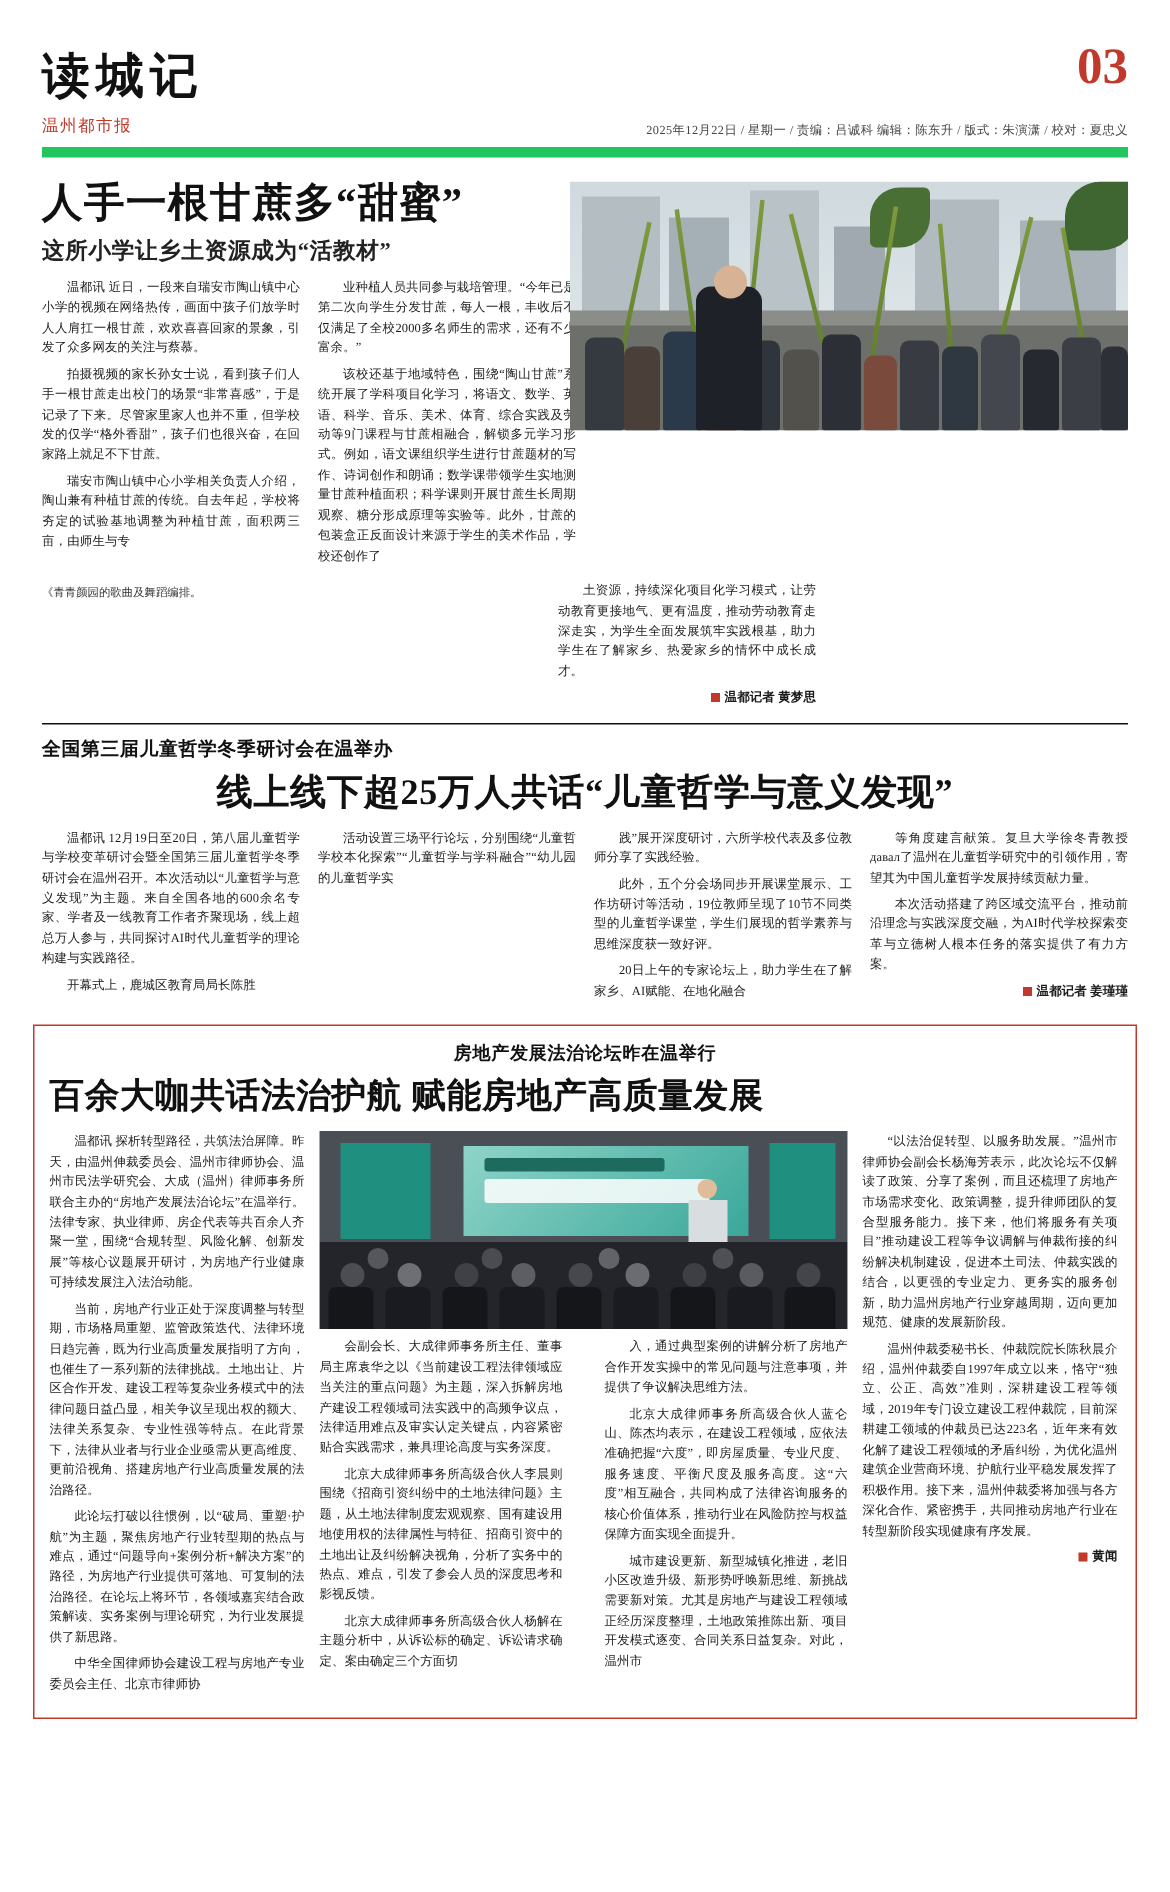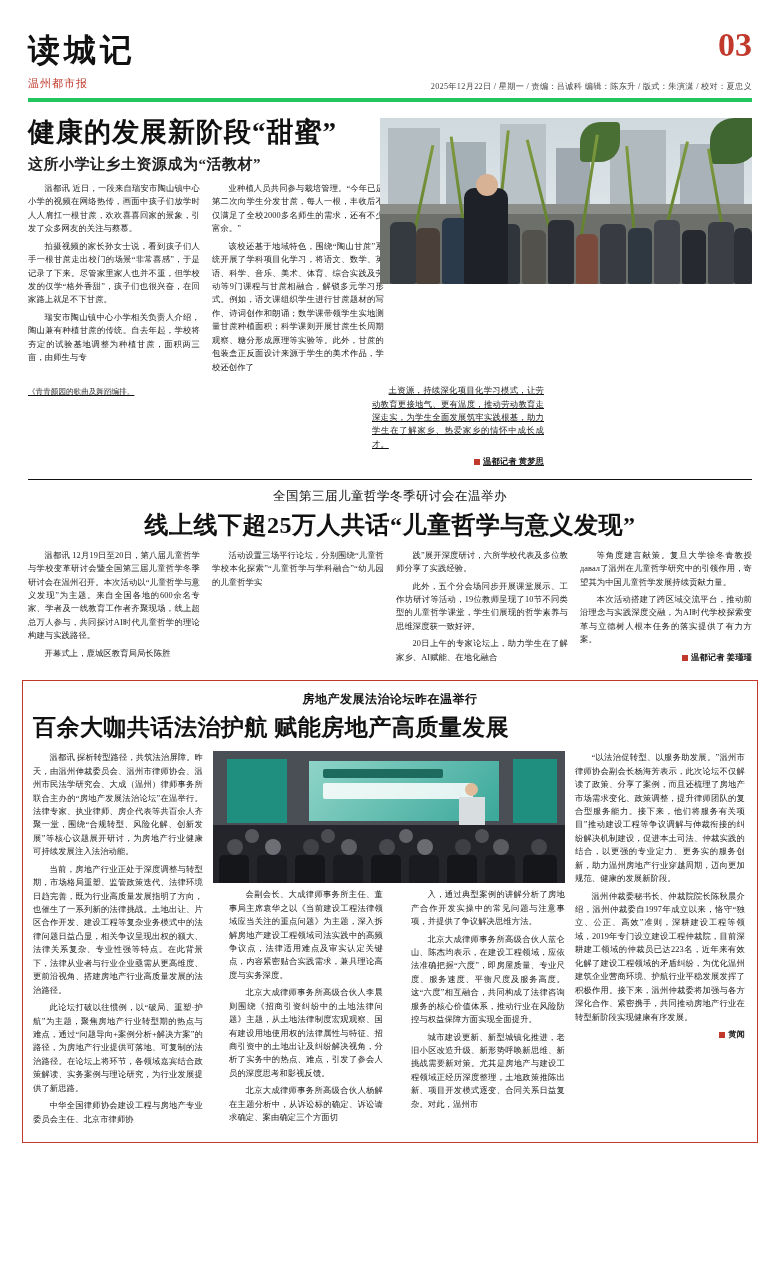--- a/index.html
+++ b/index.html
@@ -21,21 +21,21 @@
     height: 1261px;
     padding: 0;
     box-sizing: border-box;
   }
 
   
   .masthead {
     position: relative;
     margin: 28px 28px 0 28px;
     height: 70px;
-    border-bottom: 4px solid #22c55e;
+    border-bottom: 7px solid #22c55e;
   }
   .masthead-title {
     font-family: "Liberation Serif", "DejaVu Serif", serif;
     font-size: 32px;
     font-weight: bold;
     letter-spacing: 4px;
     color: #111;
     line-height: 1;
     padding-top: 6px;
   }
@@ -122,40 +122,38 @@
   .s1-body {
     display: flex;
     gap: 12px;
     margin-top: 4px;
   }
   .s1-body .c { width: 172px; }
   .s1-lower {
     display: flex;
     gap: 0;
     margin-top: 6px;
-    text-decoration: underline;
   }
   .s1-lower .c { width: 172px; }
   .caption {
     font-size: 7.6px;
     color: #333;
     margin-top: 3px;
     text-indent: 0;
   }
 
   
   .story2 {
     margin: 10px 28px 0 28px;
     border-top: 1px solid #111;
     padding-top: 8px;
   }
   .s2-kicker {
-    text-align: center;
     font-size: 12.5px;
-    font-weight: normal;
+    font-weight: bold;
     letter-spacing: 0.5px;
     margin-bottom: 4px;
   }
   .s2-title {
     text-align: center;
     font-size: 24px;
     font-weight: bold;
     letter-spacing: 0.5px;
     margin-bottom: 8px;
   }
@@ -274,21 +272,21 @@
         <div class="crowd-person" style="left:302px; width:24px; height:54px; background:#262a30;"></div>
         <div class="crowd-person" style="left:328px; width:26px; height:62px; background:#3b3f45;"></div>
         <div class="crowd-person" style="left:354px; width:18px; height:56px; background:#2d3137;"></div>
 
         <div style="position:absolute; left:84px; bottom:0; width:44px; height:96px; background:#1e2228; border-radius:10px 10px 2px 2px;"></div>
         <div class="head" style="left:96px; bottom:88px; width:22px; height:22px; background:#d7b295;"></div>
       </div>
     </div>
 
     <div class="s1-head">
-      <div class="s1-title">健康的发展新阶段“甜蜜”</div>
+      <div class="s1-title">人手一根甘蔗多“甜蜜”</div>
       <div class="s1-subtitle">这所小学让乡土资源成为“活教材”</div>
     </div>
 
     <div class="s1-body">
       <div class="c col-text">
         <p>温都讯 近日，一段来自瑞安市陶山镇中心小学的视频在网络热传，画面中孩子们放学时人人肩扛一根甘蔗，欢欢喜喜回家的景象，引发了众多网友的关注与蔡慕。</p>
         <p>拍摄视频的家长孙女士说，看到孩子们人手一根甘蔗走出校门的场景“非常喜感”，于是记录了下来。尽管家里家人也并不重，但学校发的仅学“格外香甜”，孩子们也很兴奋，在回家路上就足不下甘蔗。</p>
         <p>瑞安市陶山镇中心小学相关负责人介绍，陶山兼有种植甘蔗的传统。自去年起，学校将夯定的试验基地调整为种植甘蔗，面积两三亩，由师生与专</p>
       </div>
       <div class="c col-text">
@@ -384,21 +382,21 @@
             <div class="head" style="left:242px; top:88px; width:16px; height:16px; background:#3d3f45;"></div>
             <div class="head" style="left:280px; top:88px; width:16px; height:16px; background:#595b61;"></div>
             <div class="head" style="left:318px; top:88px; width:16px; height:16px; background:#43454b;"></div>
             <div class="head" style="left:32px; top:78px; width:14px; height:14px; background:#55575d;"></div>
             <div class="head" style="left:108px; top:78px; width:14px; height:14px; background:#4a4c52;"></div>
             <div class="head" style="left:186px; top:78px; width:14px; height:14px; background:#616369;"></div>
             <div class="head" style="left:262px; top:78px; width:14px; height:14px; background:#4e5056;"></div>
           </div>
         </div>
 
-        <div class="s3-body" style="gap:28px;margin-left:16px;">
+        <div class="s3-body" style="gap:28px;">
           <div class="c col-text">
             <p>会副会长、大成律师事务所主任、董事局主席袁华之以《当前建设工程法律领域应当关注的重点问题》为主题，深入拆解房地产建设工程领域司法实践中的高频争议点，法律适用难点及审实认定关键点，内容紧密贴合实践需求，兼具理论高度与实务深度。</p>
             <p>北京大成律师事务所高级合伙人李晨则围绕《招商引资纠纷中的土地法律问题》主题，从土地法律制度宏观观察、国有建设用地使用权的法律属性与特征、招商引资中的土地出让及纠纷解决视角，分析了实务中的热点、难点，引发了参会人员的深度思考和影视反馈。</p>
             <p>北京大成律师事务所高级合伙人杨解在主题分析中，从诉讼标的确定、诉讼请求确定、案由确定三个方面切</p>
           </div>
           <div class="c col-text">
             <p>入，通过典型案例的讲解分析了房地产合作开发实操中的常见问题与注意事项，并提供了争议解决思维方法。</p>
             <p>北京大成律师事务所高级合伙人蓝仑山、陈杰均表示，在建设工程领域，应依法准确把握“六度”，即房屋质量、专业尺度、服务速度、平衡尺度及服务高度。这“六度”相互融合，共同构成了法律咨询服务的核心价值体系，推动行业在风险防控与权益保障方面实现全面提升。</p>
             <p>城市建设更新、新型城镇化推进，老旧小区改造升级、新形势呼唤新思维、新挑战需要新对策。尤其是房地产与建设工程领域正经历深度整理，土地政策推陈出新、项目开发模式逐变、合同关系日益复杂。对此，温州市</p>
           </div>

